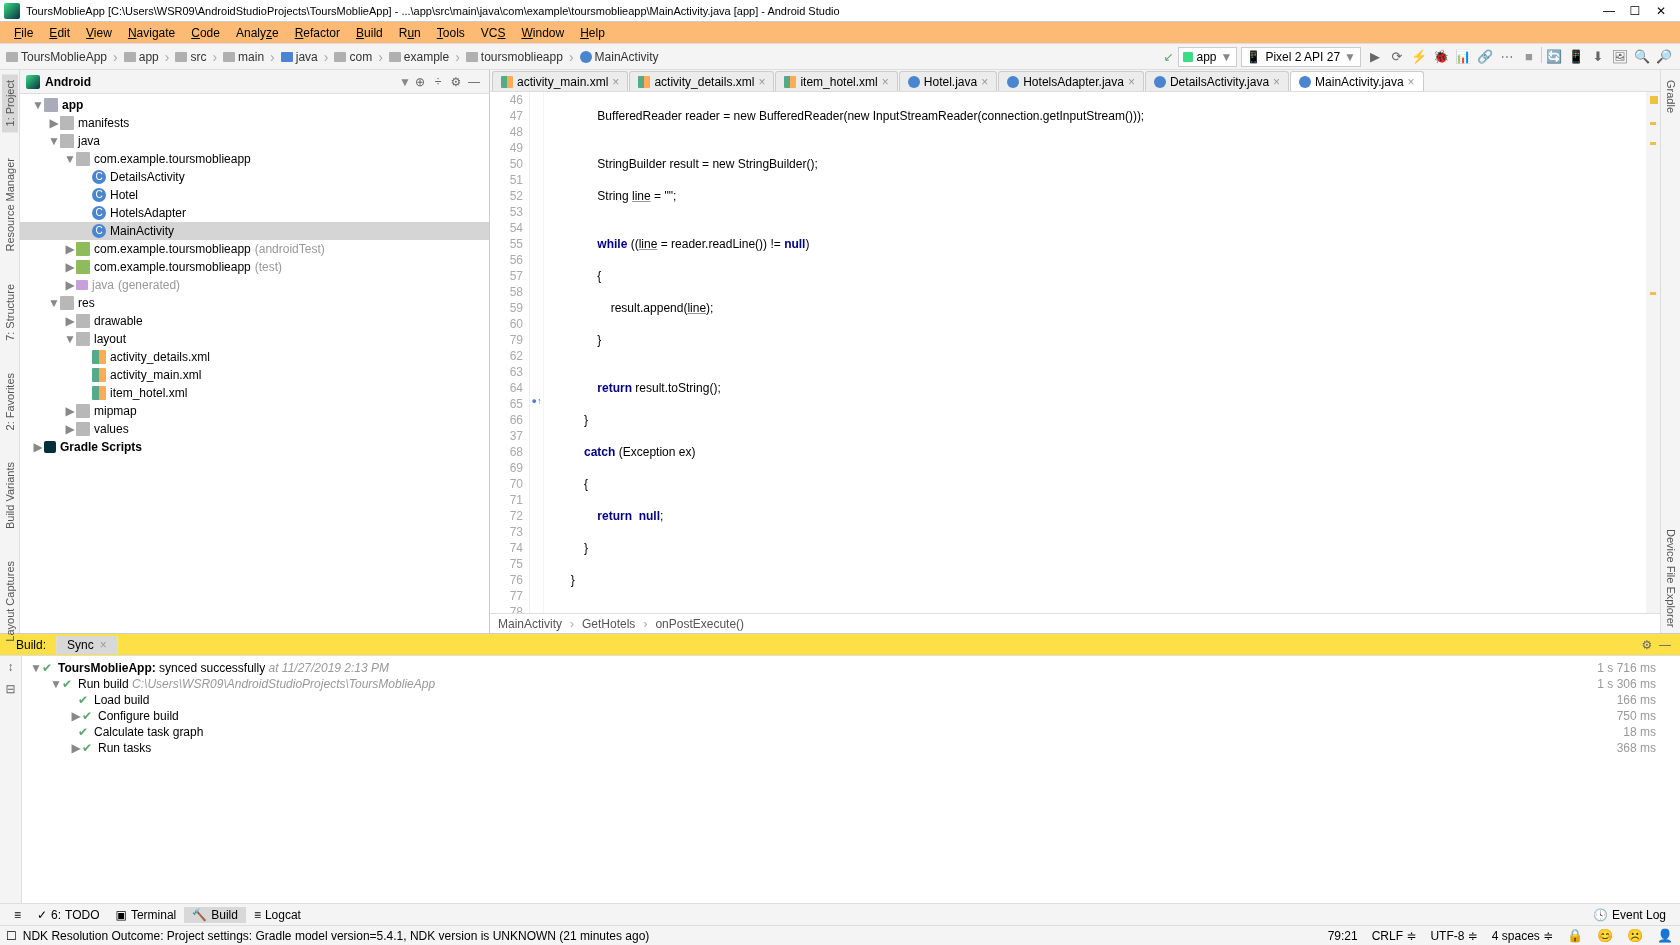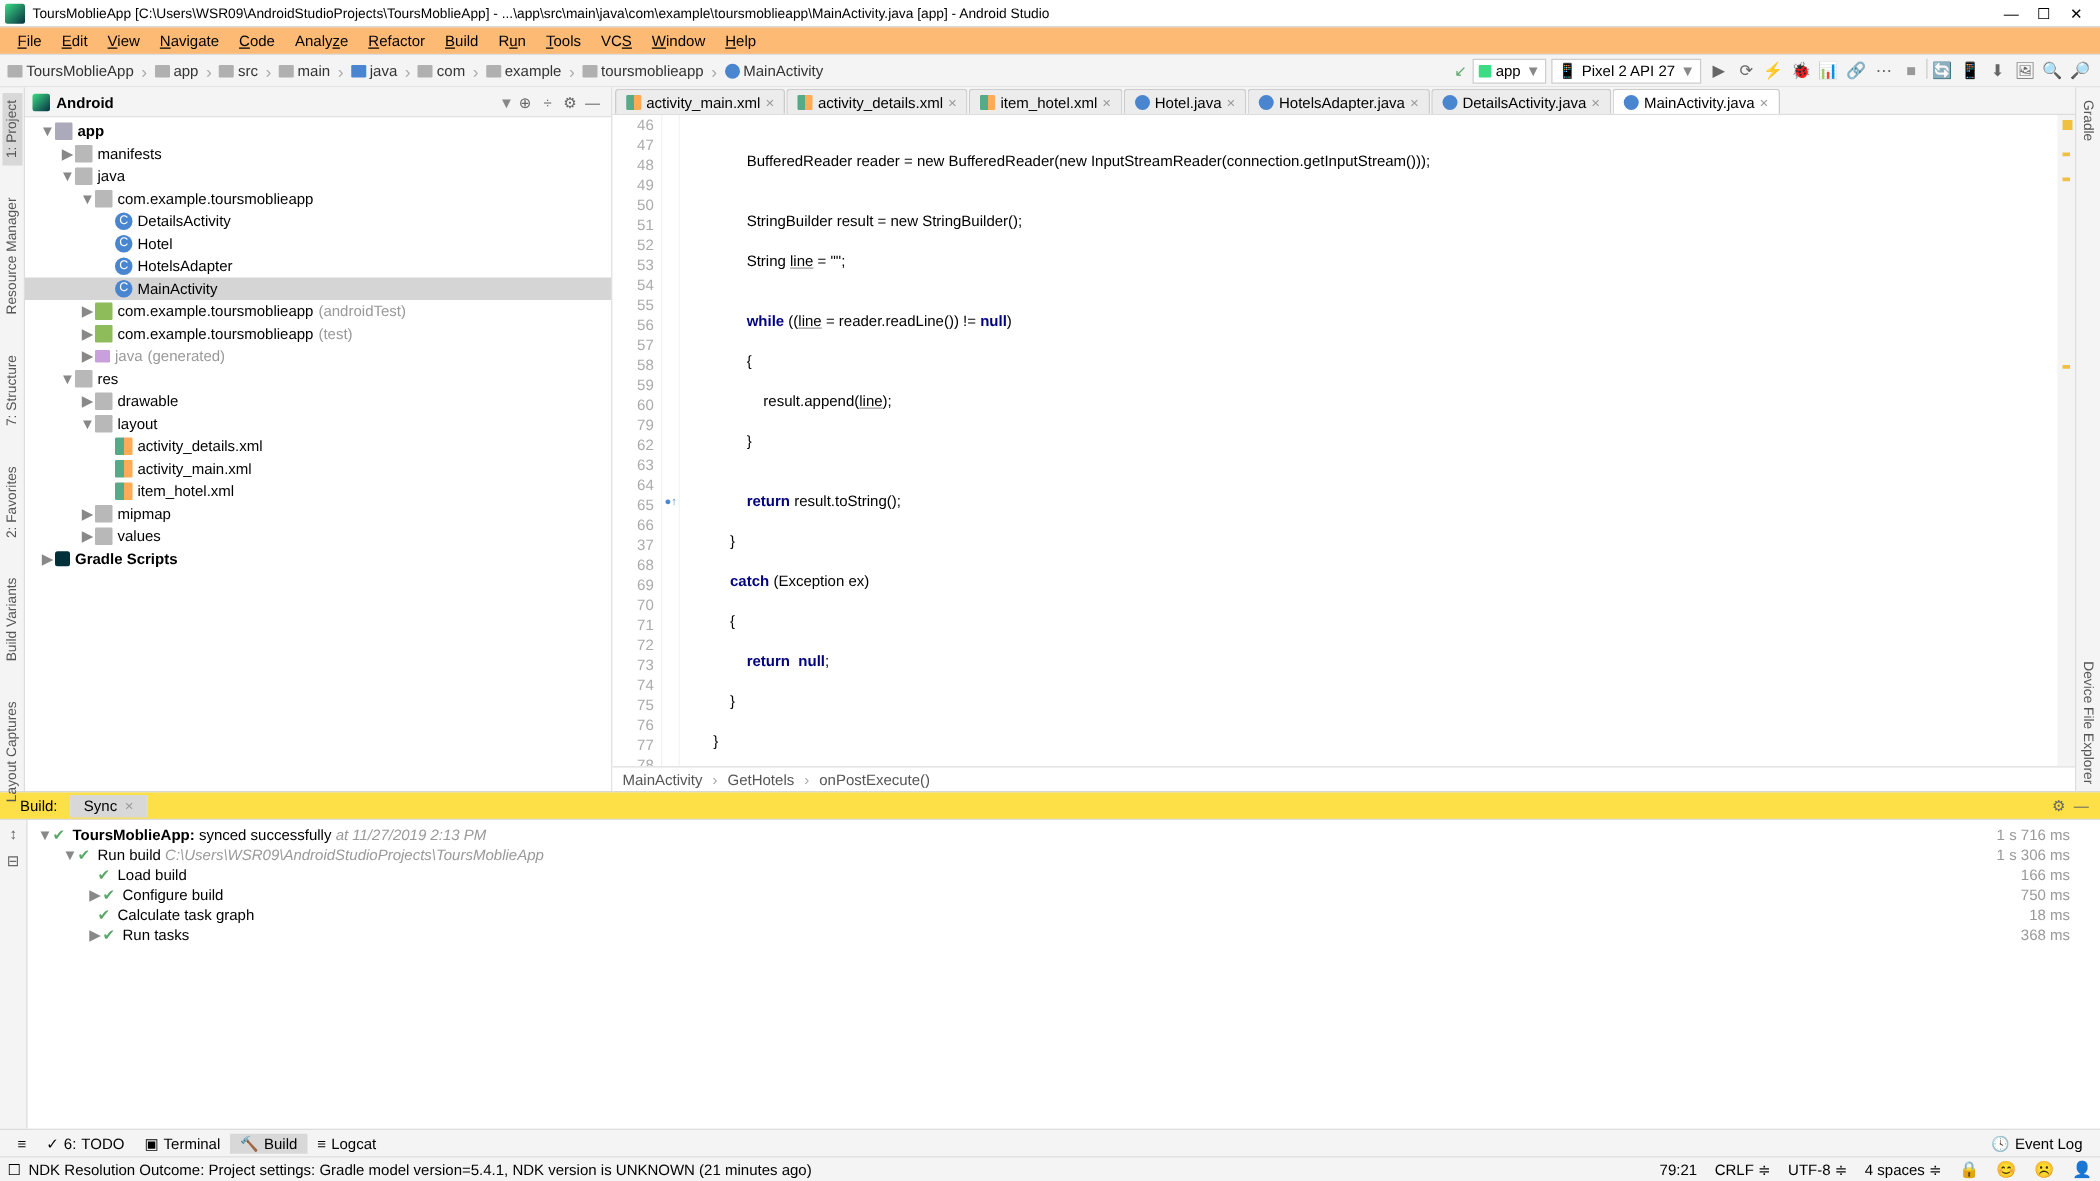--- a/index.html
+++ b/index.html
@@ -57,21 +57,21 @@
 .tabs { height: 22px; background: #f4f4f4; border-bottom: 1px solid #ddd; display: flex; align-items: flex-end; padding-left: 2px; }
 .tab { display: flex; align-items: center; height: 20px; padding: 0 8px; border: 1px solid #ccc; border-bottom: none; background: #ececec; margin-right: 1px; gap: 4px; font-size: 12px; border-radius: 3px 3px 0 0; }
 .tab.active { background: #fff; }
 .tab .close { color: #999; font-size: 12px; }
 .tab .ficon { width: 12px; height: 12px; }
 .ficon.xml { background: linear-gradient(90deg,#5a8 50%,#fa5 50%); border-radius: 1px; }
 .ficon.java { background: #4a86cf; border-radius: 50%; }
 .editor-body { flex: 1; display: flex; overflow: hidden; }
 .gutter-nums { width: 40px; background: #fff; border-right: 1px solid #eee; text-align: right; padding-right: 6px; color: #aaa; font-family: Consolas, monospace; font-size: 12px; line-height: 16px; }
 .gutter-fold { width: 14px; background: #fff; border-right: 1px solid #f4f4f4; }
-.code { flex: 1; font-family: Consolas, monospace; font-size: 12px; line-height: 16px; white-space: pre; background: #fff; overflow: hidden; position: relative; margin-top: 13px; }
+.code { flex: 1; font-family: Consolas, monospace; font-size: 12px; line-height: 16px; white-space: pre; background: #fff; overflow: hidden; position: relative; }
 .code-line { padding-left: 0; }
 .kw { color: #000080; font-weight: bold; }
 .underline { text-decoration: underline; text-decoration-color: #999; }
 .editor-scrollbar { width: 14px; background: #f4f4f4; position: relative; }
 .editor-scrollbar .warn { position:absolute; right:2px; width:8px; height:8px; background:#f0c040; top:4px; }
 .editor-scrollbar .mark { position:absolute; right:4px; width:6px; height:3px; background:#f0c040; }
 .editor-breadcrumb { height: 20px; border-top: 1px solid #ddd; background: #fff; display: flex; align-items: center; padding-left: 8px; gap: 8px; font-size: 12px; color: #555; }
 .editor-breadcrumb .sep2 { color:#aaa; }
 
 .build-panel { height: 270px; border-top: 1px solid #ccc; background: #fff; display: flex; flex-direction: column; }

